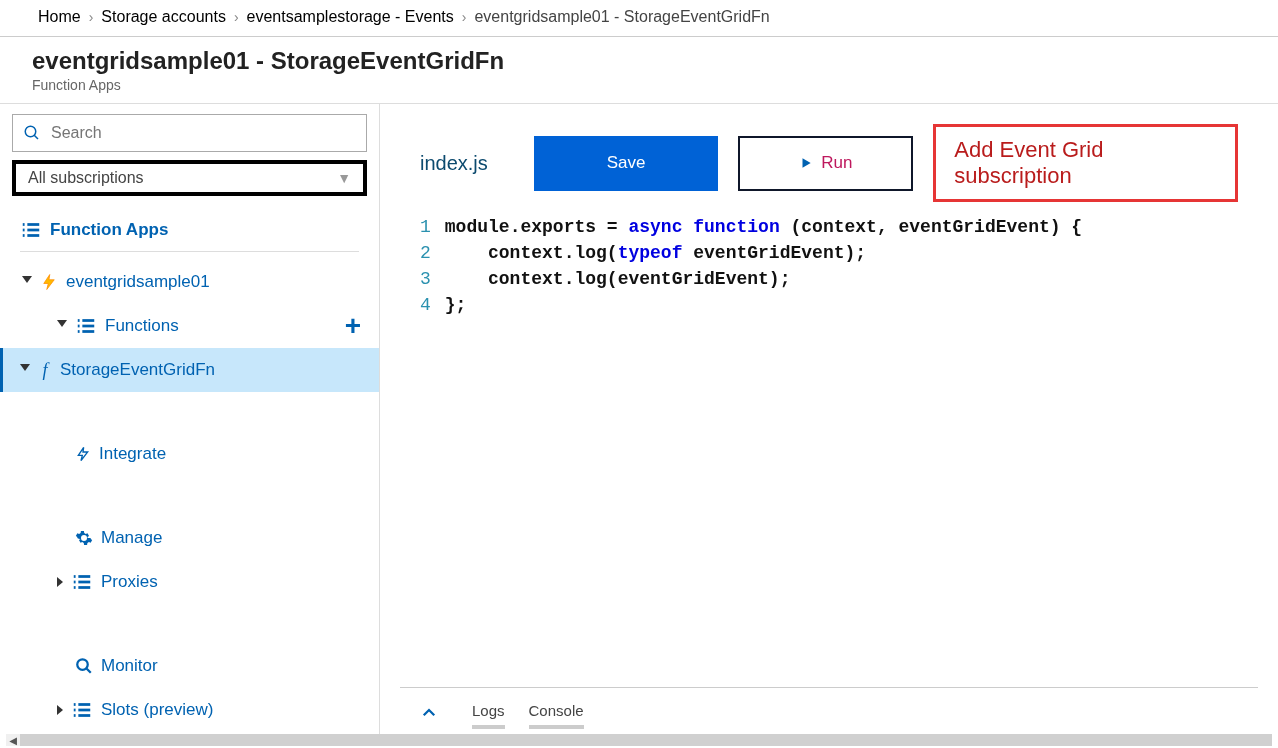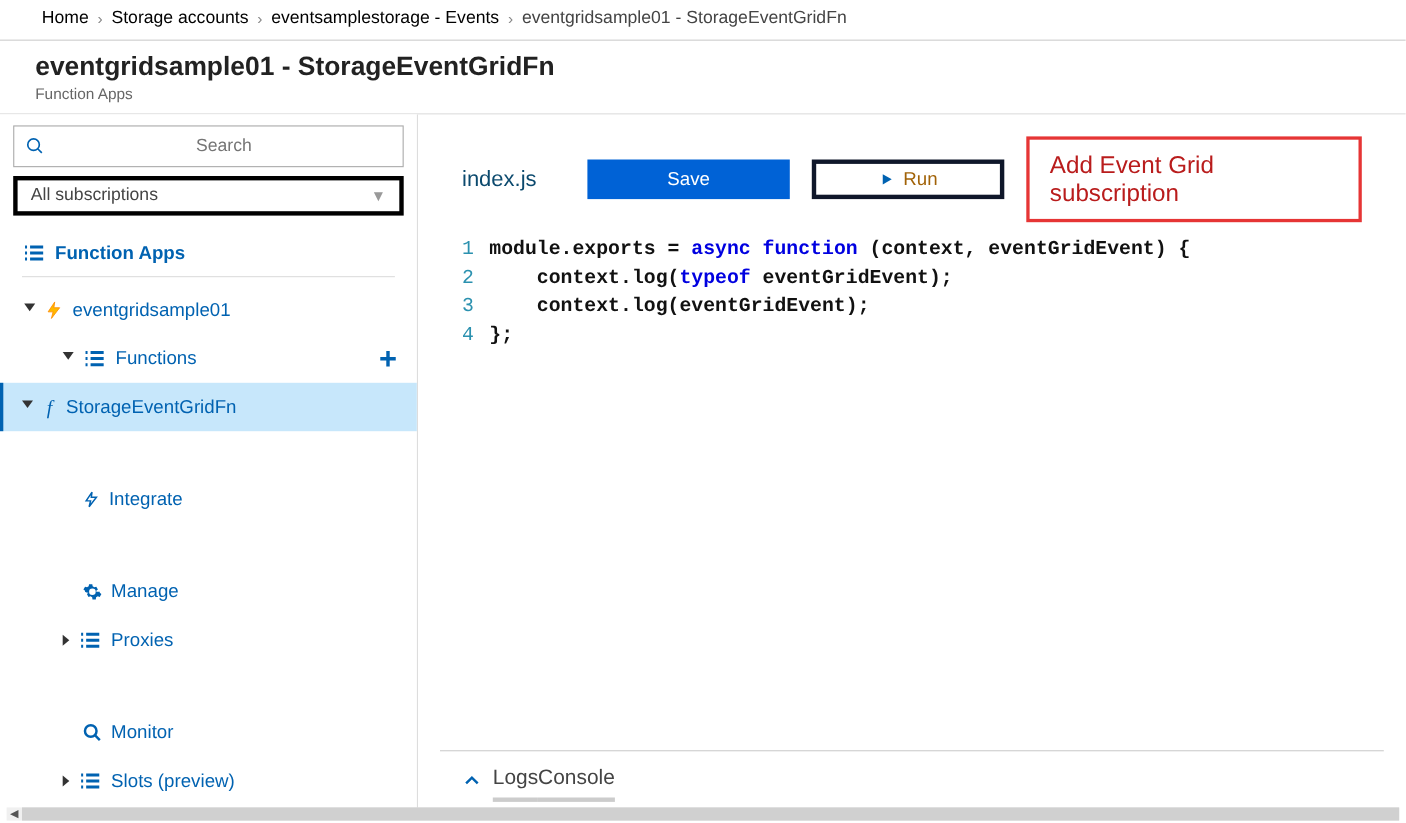--- a/index.html
+++ b/index.html
@@ -53,21 +53,20 @@
       padding: 0 10px;
       gap: 10px;
     }
     .search-box input {
       border: none;
       outline: none;
       font-size: 16px;
       color: #701a75;
       width: 100%;
       font-family: inherit;
-      text-align: center;
     }
     .subs-box {
       margin: 0 12px 6px 12px;
       border: 4px solid #000000;
       height: 36px;
       display: flex;
       align-items: center;
       justify-content: space-between;
       padding: 0 12px;
       color: #444;
@@ -121,39 +120,39 @@
       position: relative;
     }
     .toolbar {
       display: flex;
       align-items: center;
       gap: 20px;
       padding: 0 40px 12px 40px;
     }
     .file-title { font-size: 20px; color: #0c4a6e; margin-right: 26px; }
     .btn {
-      height: 36px;
+      height: 55px;
       display: inline-flex;
       align-items: center;
       justify-content: center;
       gap: 8px;
       font-size: 17px;
       cursor: pointer;
       padding: 0 20px;
     }
     .btn-primary {
       background: #0062d6;
       color: #fff;
       border: none;
       width: 190px;
     }
     .btn-secondary {
       background: #fff;
-      color: #a16207;
-      border: 4px solid #0f172a;
+      color: #be185d;
+      border: 2px solid #0f172a;
       width: 180px;
     }
     .link-area {
       border: 3px solid #e63535;
       padding: 10px 18px;
       display: inline-flex;
       align-items: center;
     }
     .link-area a { color: #b91c1c; text-decoration: none; font-size: 22px; }
 
@@ -168,21 +167,22 @@
     .gutter { text-align: right; color: #2b91af; padding-right: 14px; user-select: none; }
     .code { color: #111; white-space: pre; font-weight: bold; }
     .kw { color: #0000e0; } 
 
     .bottom-panel {
       border-top: 1px solid #ccc;
       margin: 0 20px 0 20px;
       padding: 14px 20px;
       display: flex;
       align-items: center;
-      font-size: 19px;
+      gap: 24px;
+      font-size: 15px;
       color: #444;
     }
     .bottom-panel .tab {
       padding-bottom: 6px;
       border-bottom: 4px solid #ccc;
       cursor: pointer;
     }
     .chev-up {
       color: #0062b1;
       font-size: 20px;

